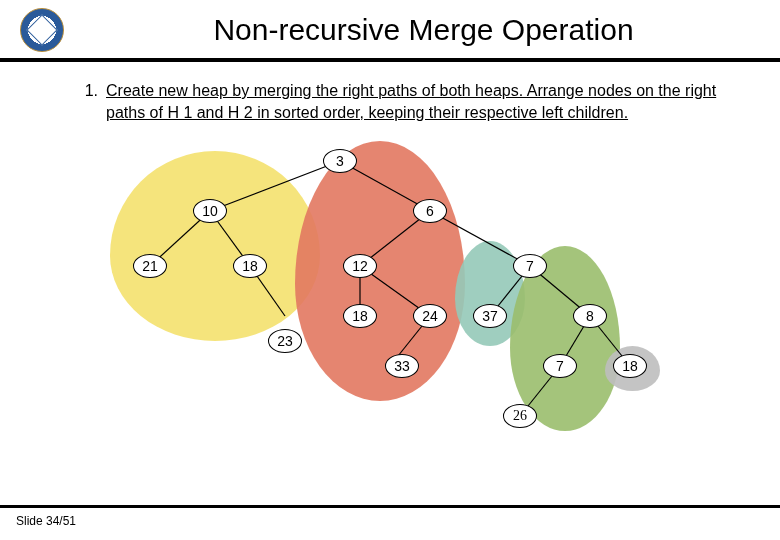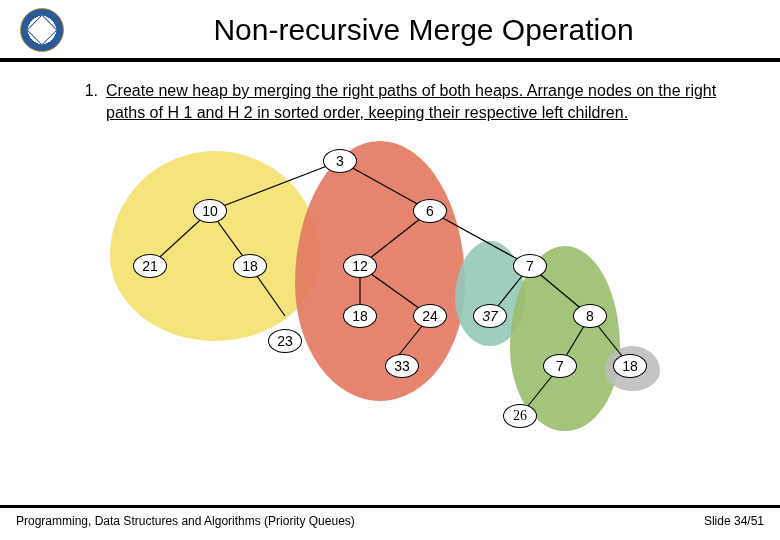--- a/index.html
+++ b/index.html
@@ -122,25 +122,24 @@
   <div class="node" style="left: 230px; top: 20px;">3</div>
       <div class="node" style="left: 100px; top: 70px;">10</div>
       <div class="node" style="left: 320px; top: 70px;">6</div>
       <div class="node" style="left: 40px; top: 125px;">21</div>
       <div class="node" style="left: 140px; top: 125px;">18</div>
       <div class="node" style="left: 250px; top: 125px; text-align: right;">12</div>
       <div class="node" style="left: 420px; top: 125px;">7</div>
       <div class="node" style="left: 175px; top: 175px; margin-top: 25px;">23</div>
       <div class="node" style="left: 250px; top: 175px;">18</div>
       <div class="node" style="left: 320px; top: 175px;">24</div>
-      <div class="node" style="left: 380px; top: 175px; font-style: italic;">37</div>
+      <div class="node" style="left: 380px; top: 175px;">37</div>
       <div class="node" style="left: 480px; top: 175px;">8</div>
       <div class="node" style="left: 292px; top: 225px;">33</div>
       <div class="node" style="left: 450px; top: 225px;">7</div>
       <div class="node" style="left: 520px; top: 225px;">18</div>
       <div class="node" style="left: 410px; top: 275px; font-family: Liberation Serif, serif;">26</div>
     </div>
 </div>
 
 <div class="footer">
-  <span>Programming, Data Structures and Algorithms  (Priority Queues)</span>
   <span>Slide 34/51</span>
 </div>
 
 </body></html>

